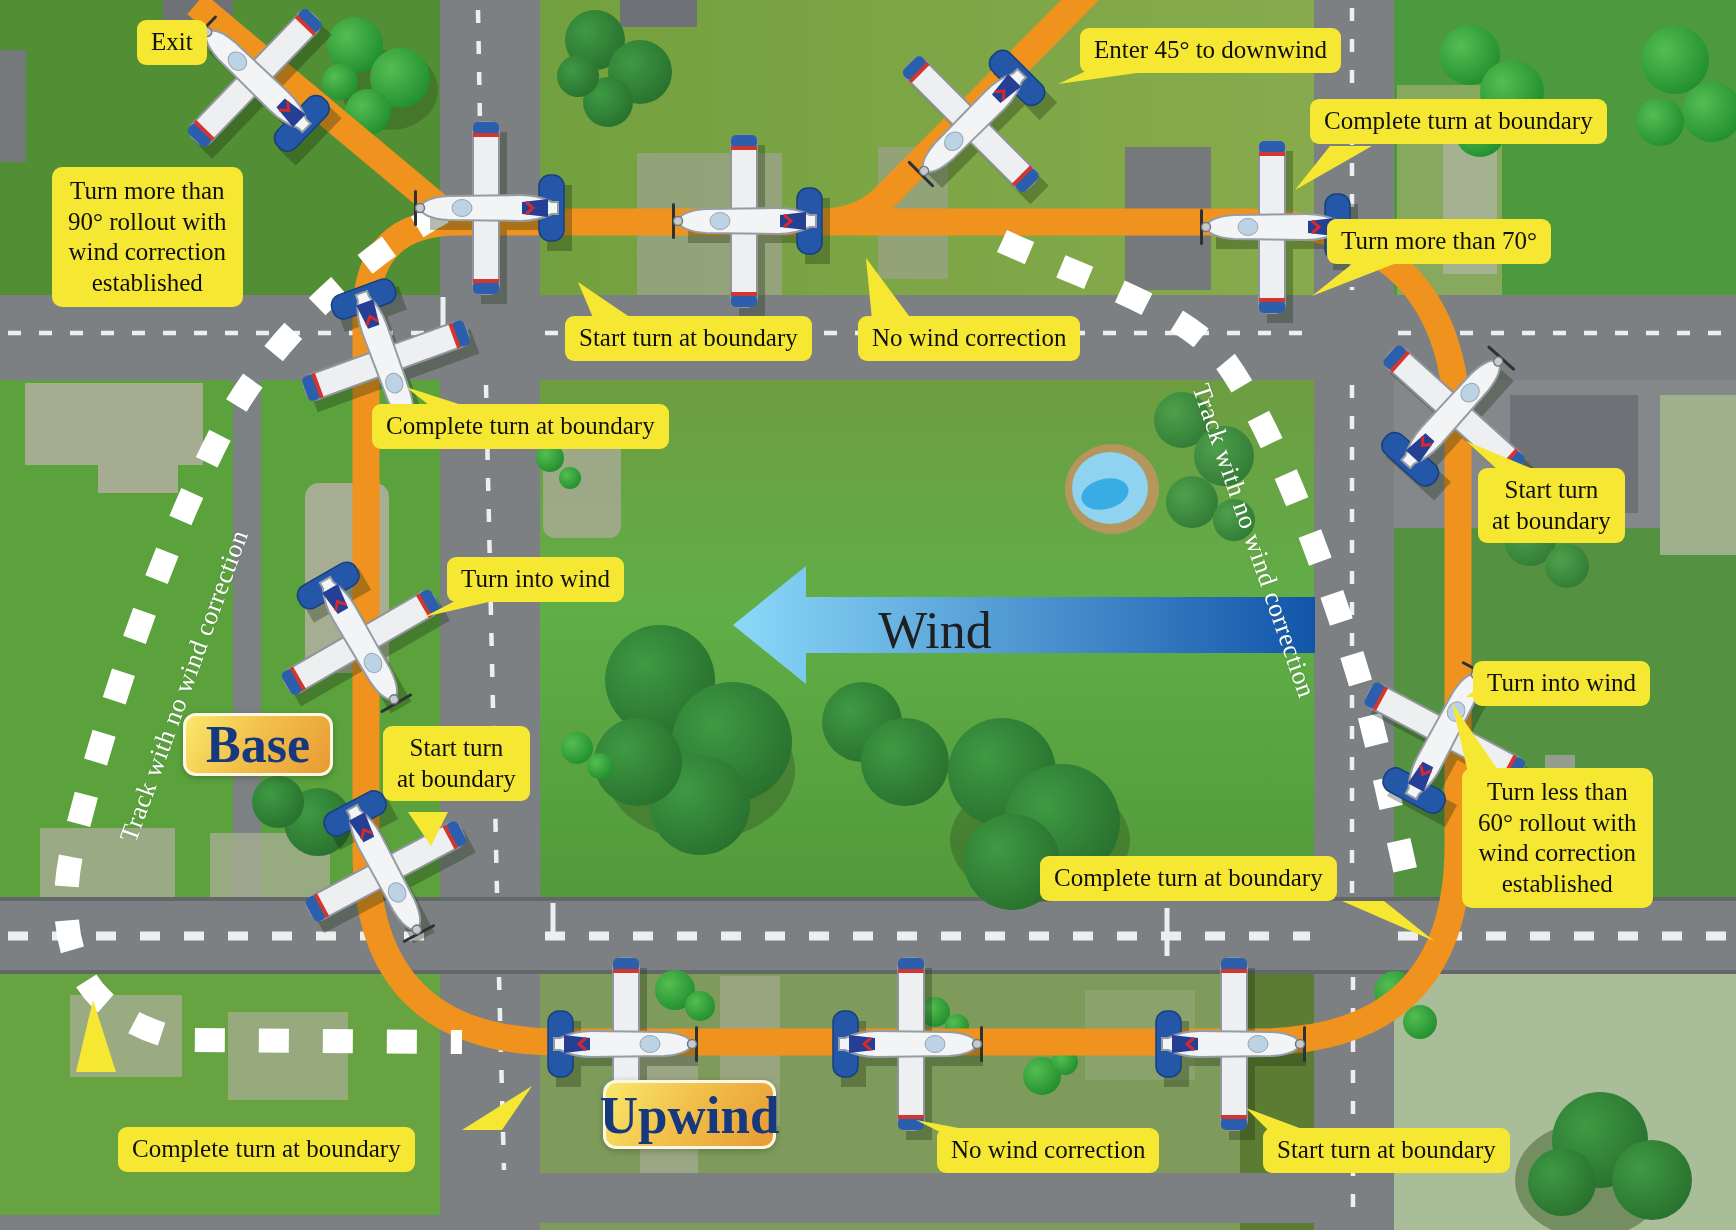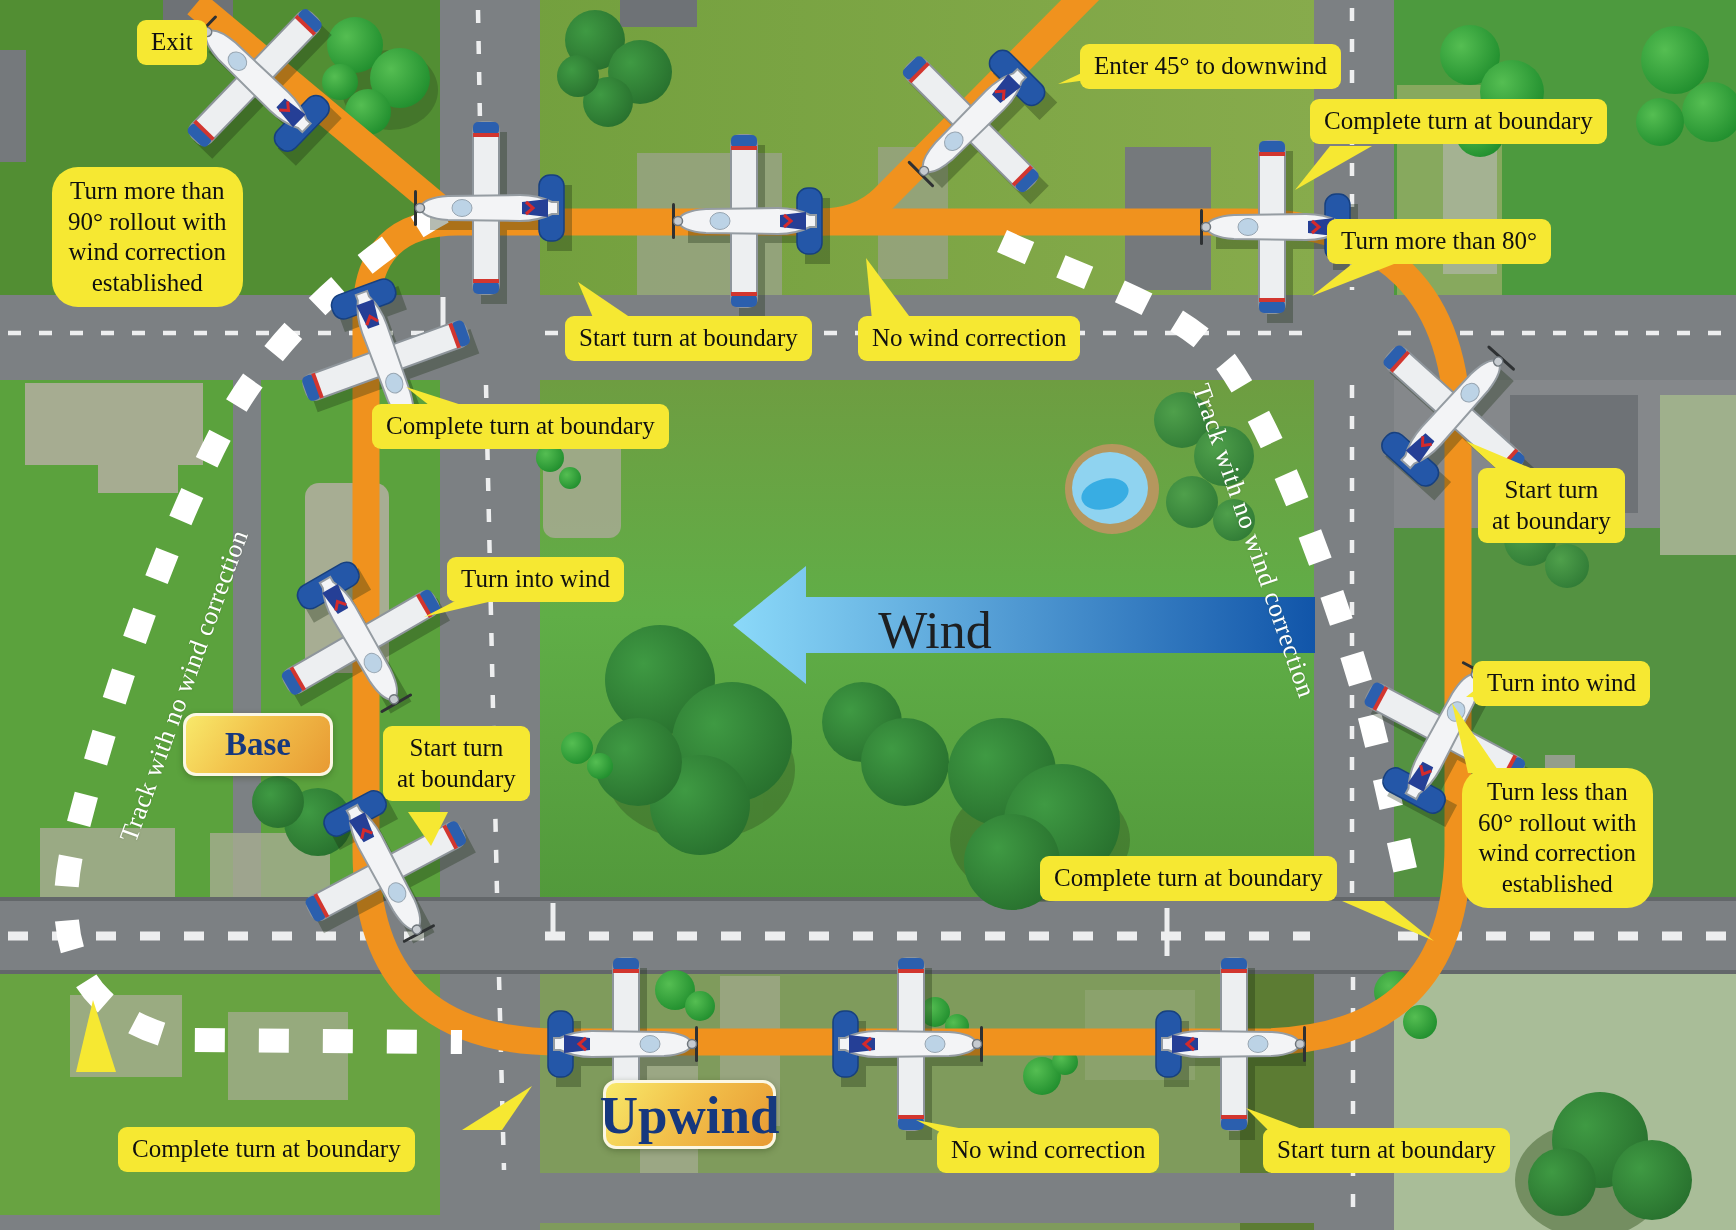--- a/index.html
+++ b/index.html
@@ -6,21 +6,21 @@
   .stage{
     position:relative;width:1736px;height:1230px;overflow:hidden;
     font-family:Liberation Serif, serif;background:#8b5cf6;
   }
   .stage svg{position:absolute;left:0;top:0;}
   .callout{
     position:absolute;background:#F6E832;color:#101010;
     font-size:25px;line-height:1.22;padding:7px 14px;border-radius:9px;
     white-space:pre-line;text-align:center;z-index:30;
   }
-  .callout-big{border-radius:26px;padding:9px 16px;}
+  .callout-big{border-radius:10px;padding:9px 16px;}
   .leg-label{
     position:absolute;display:flex;align-items:center;justify-content:center;
     background:linear-gradient(125deg,#F8E96A 0%,#F2C14B 45%,#E89A33 100%);
     border:3px solid #FBF7E4;border-radius:13px;
     color:#16387E;font-weight:bold;z-index:28;
     box-shadow:0 2px 6px rgba(40,60,20,.35);
   }
   .trackline{
     position:absolute;color:#FFFFFF;font-size:26px;letter-spacing:.5px;
     white-space:nowrap;z-index:26;text-shadow:0 0 2px rgba(60,90,40,.4);
@@ -293,23 +293,23 @@
     <polygon points="940,1132 980,1132 916,1120"></polygon>
     <polygon points="1270,1132 1310,1132 1246,1108"></polygon>
     <polygon points="1342,901 1384,901 1434,941"></polygon>
     <polygon points="1468,773 1500,773 1452,703"></polygon>
     <polygon points="1505,666 1505,698 1466,697"></polygon>
     <polygon points="1500,472 1540,472 1466,441"></polygon>
   </g>
 </svg>
 
 <div class="callout" style="left:137px;top:20px;">Exit</div>
-<div class="callout" style="left:1080px;top:44px;">Enter 45° to downwind</div>
+<div class="callout" style="left:1080px;top:28px;">Enter 45° to downwind</div>
 <div class="callout" style="left:1310px;top:99px;">Complete turn at boundary</div>
-<div class="callout" style="left:1327px;top:219px;">Turn more than 80°</div>
+<div class="callout" style="left:1327px;top:219px;">Turn more than 70°</div>
 <div class="callout" style="left:565px;top:316px;">Start turn at boundary</div>
 <div class="callout" style="left:858px;top:316px;">No wind correction</div>
 <div class="callout" style="left:372px;top:404px;">Complete turn at boundary</div>
 <div class="callout callout-big" style="left:52px;top:167px;">Turn more than
 90° rollout with
 wind correction
 established</div>
 <div class="callout" style="left:447px;top:557px;">Turn into wind</div>
 <div class="callout" style="left:383px;top:726px;">Start turn
 at boundary</div>
@@ -318,21 +318,21 @@
 <div class="callout" style="left:1263px;top:1128px;">Start turn at boundary</div>
 <div class="callout" style="left:1040px;top:856px;">Complete turn at boundary</div>
 <div class="callout callout-big" style="left:1462px;top:768px;">Turn less than
 60° rollout with
 wind correction
 established</div>
 <div class="callout" style="left:1473px;top:661px;">Turn into wind</div>
 <div class="callout" style="left:1478px;top:468px;">Start turn
 at boundary</div>
 
-<div class="leg-label" style="left:183px;top:713px;width:144px;height:57px;font-size:33px;">Base</div>
+<div class="leg-label" style="left:183px;top:713px;width:144px;height:57px;font-size:52px;">Base</div>
 <div class="leg-label" style="left:603px;top:1080px;width:167px;height:63px;font-size:53px;">Upwind</div>
 
 <div class="trackline" style="left:128px;top:826px;transform:rotate(-70deg);transform-origin:0 50%;">Track with no wind correction</div>
 <div class="trackline" style="left:1214px;top:380px;transform:rotate(71deg);transform-origin:0 0;">Track with no wind correction</div>
 
 <div class="windtext" style="left:850px;top:601px;width:170px;">Wind</div>
 
 </div>
 
 </body></html>

